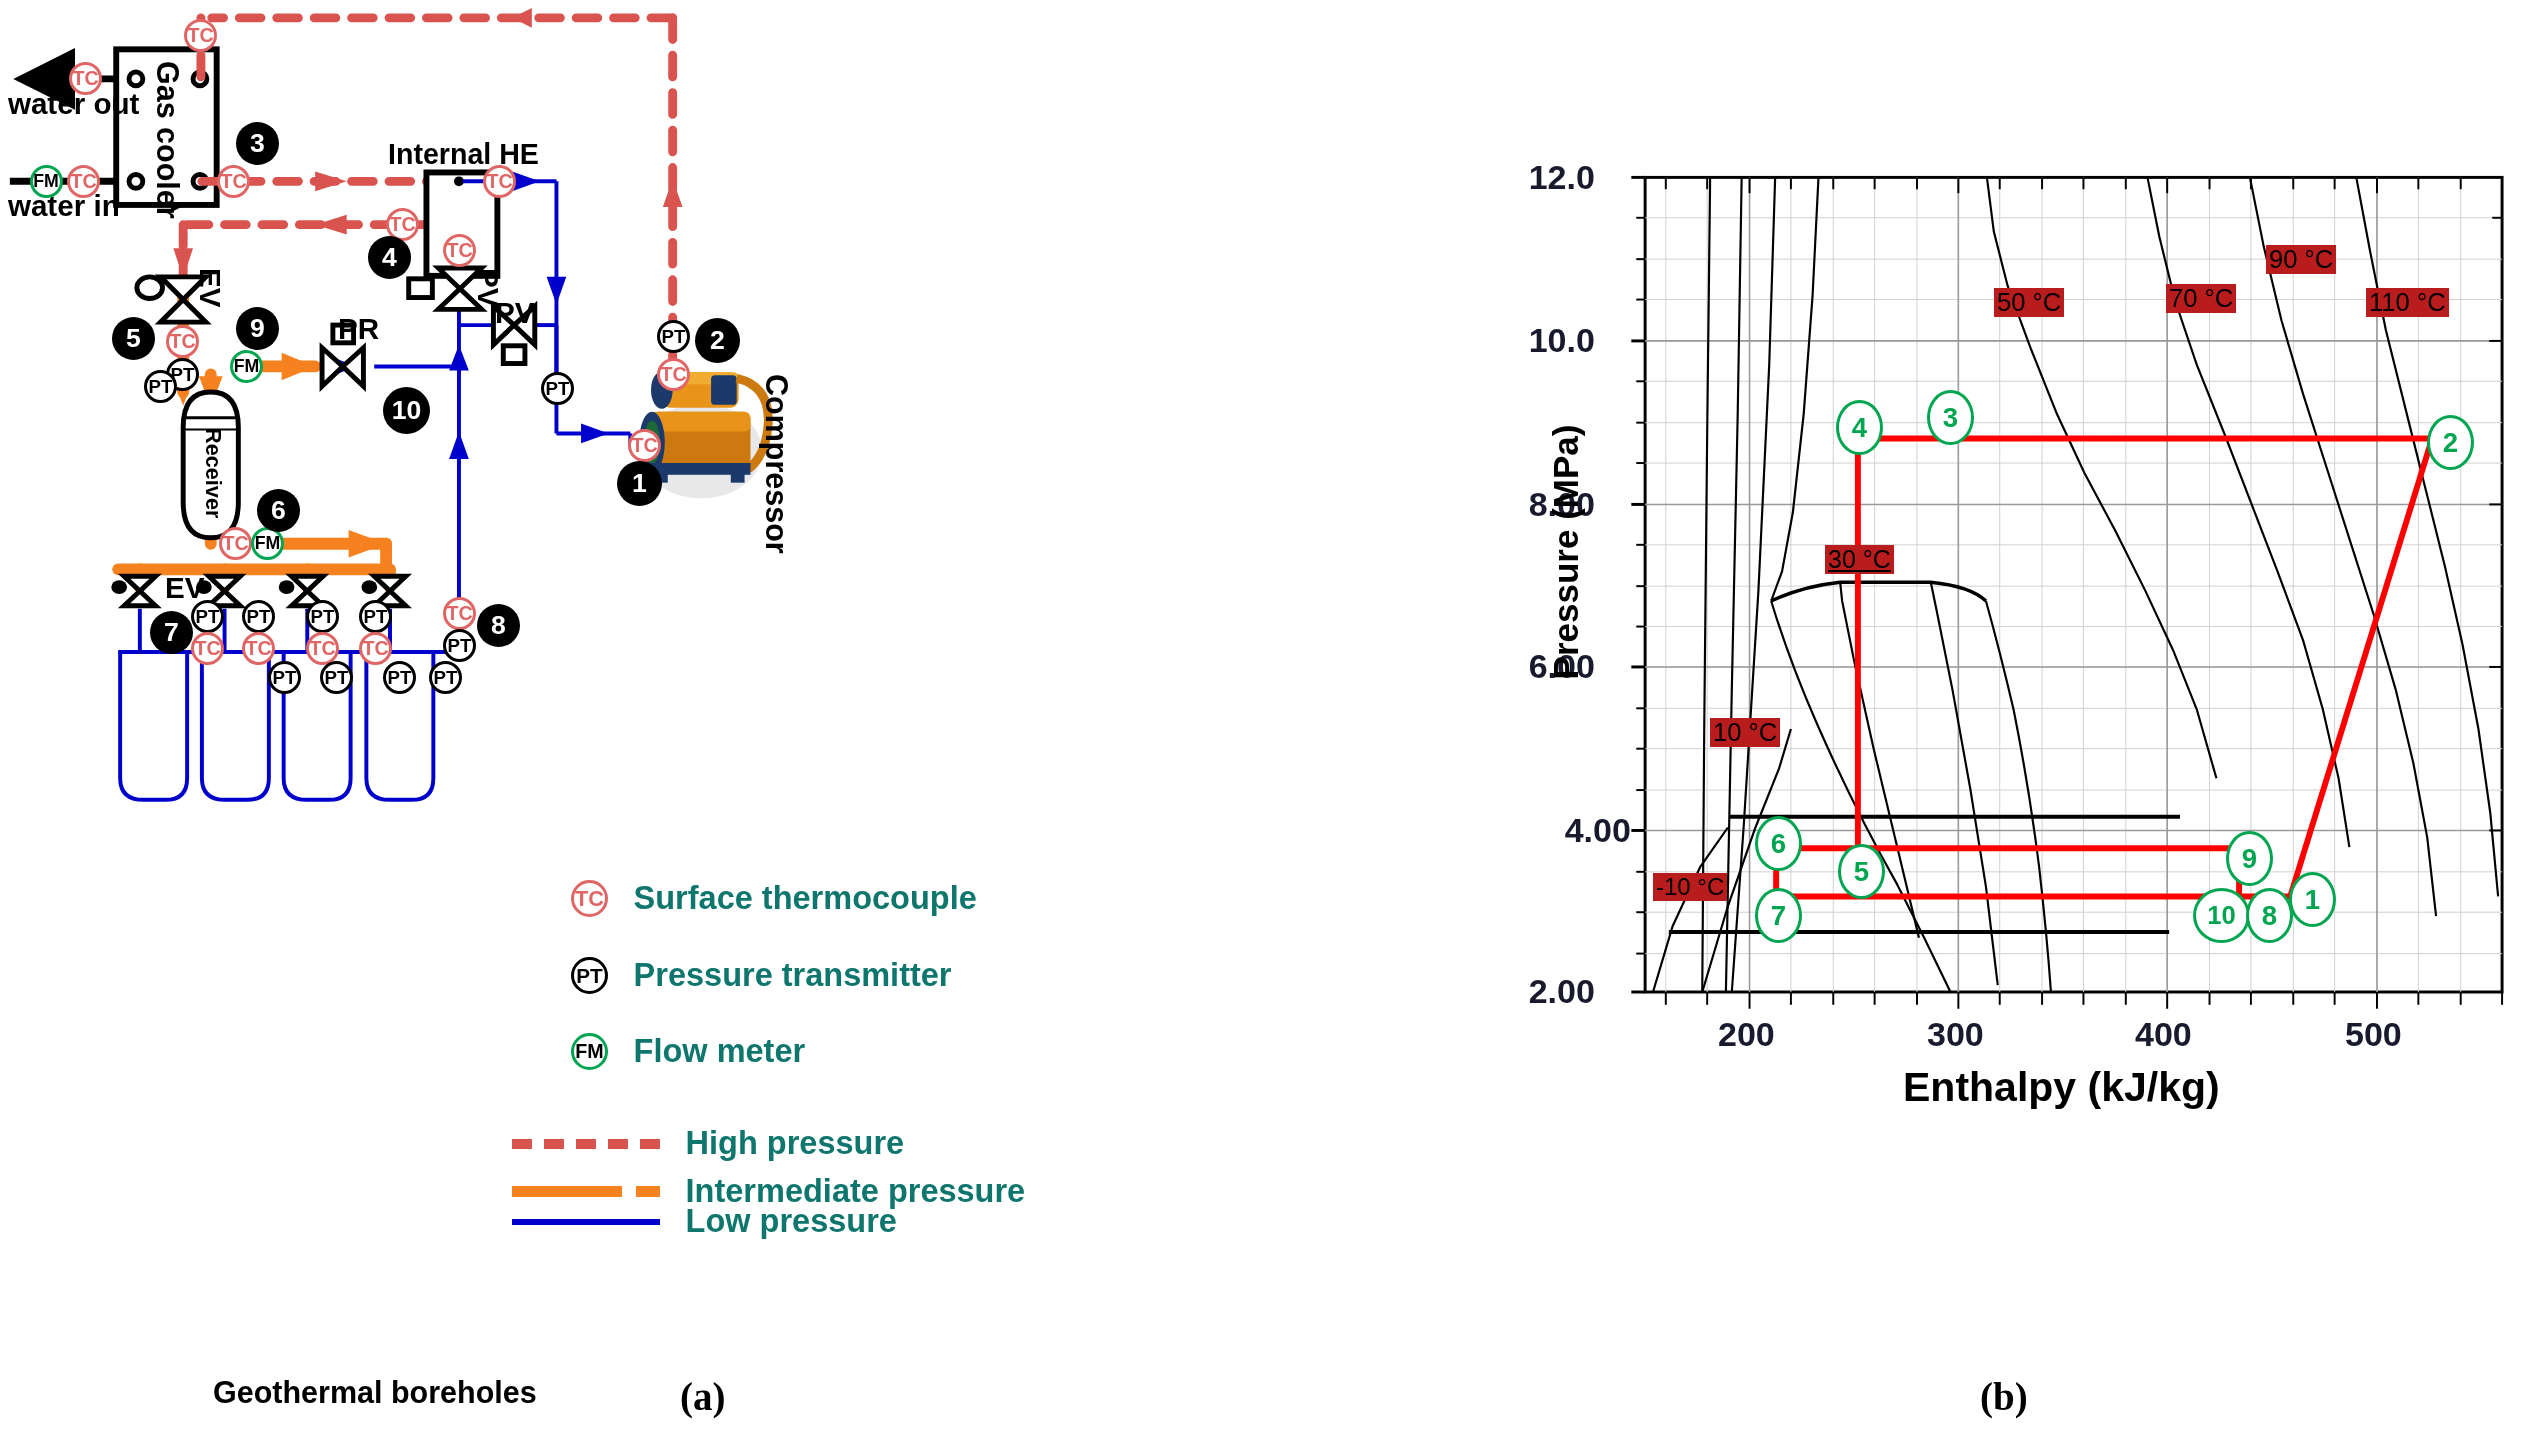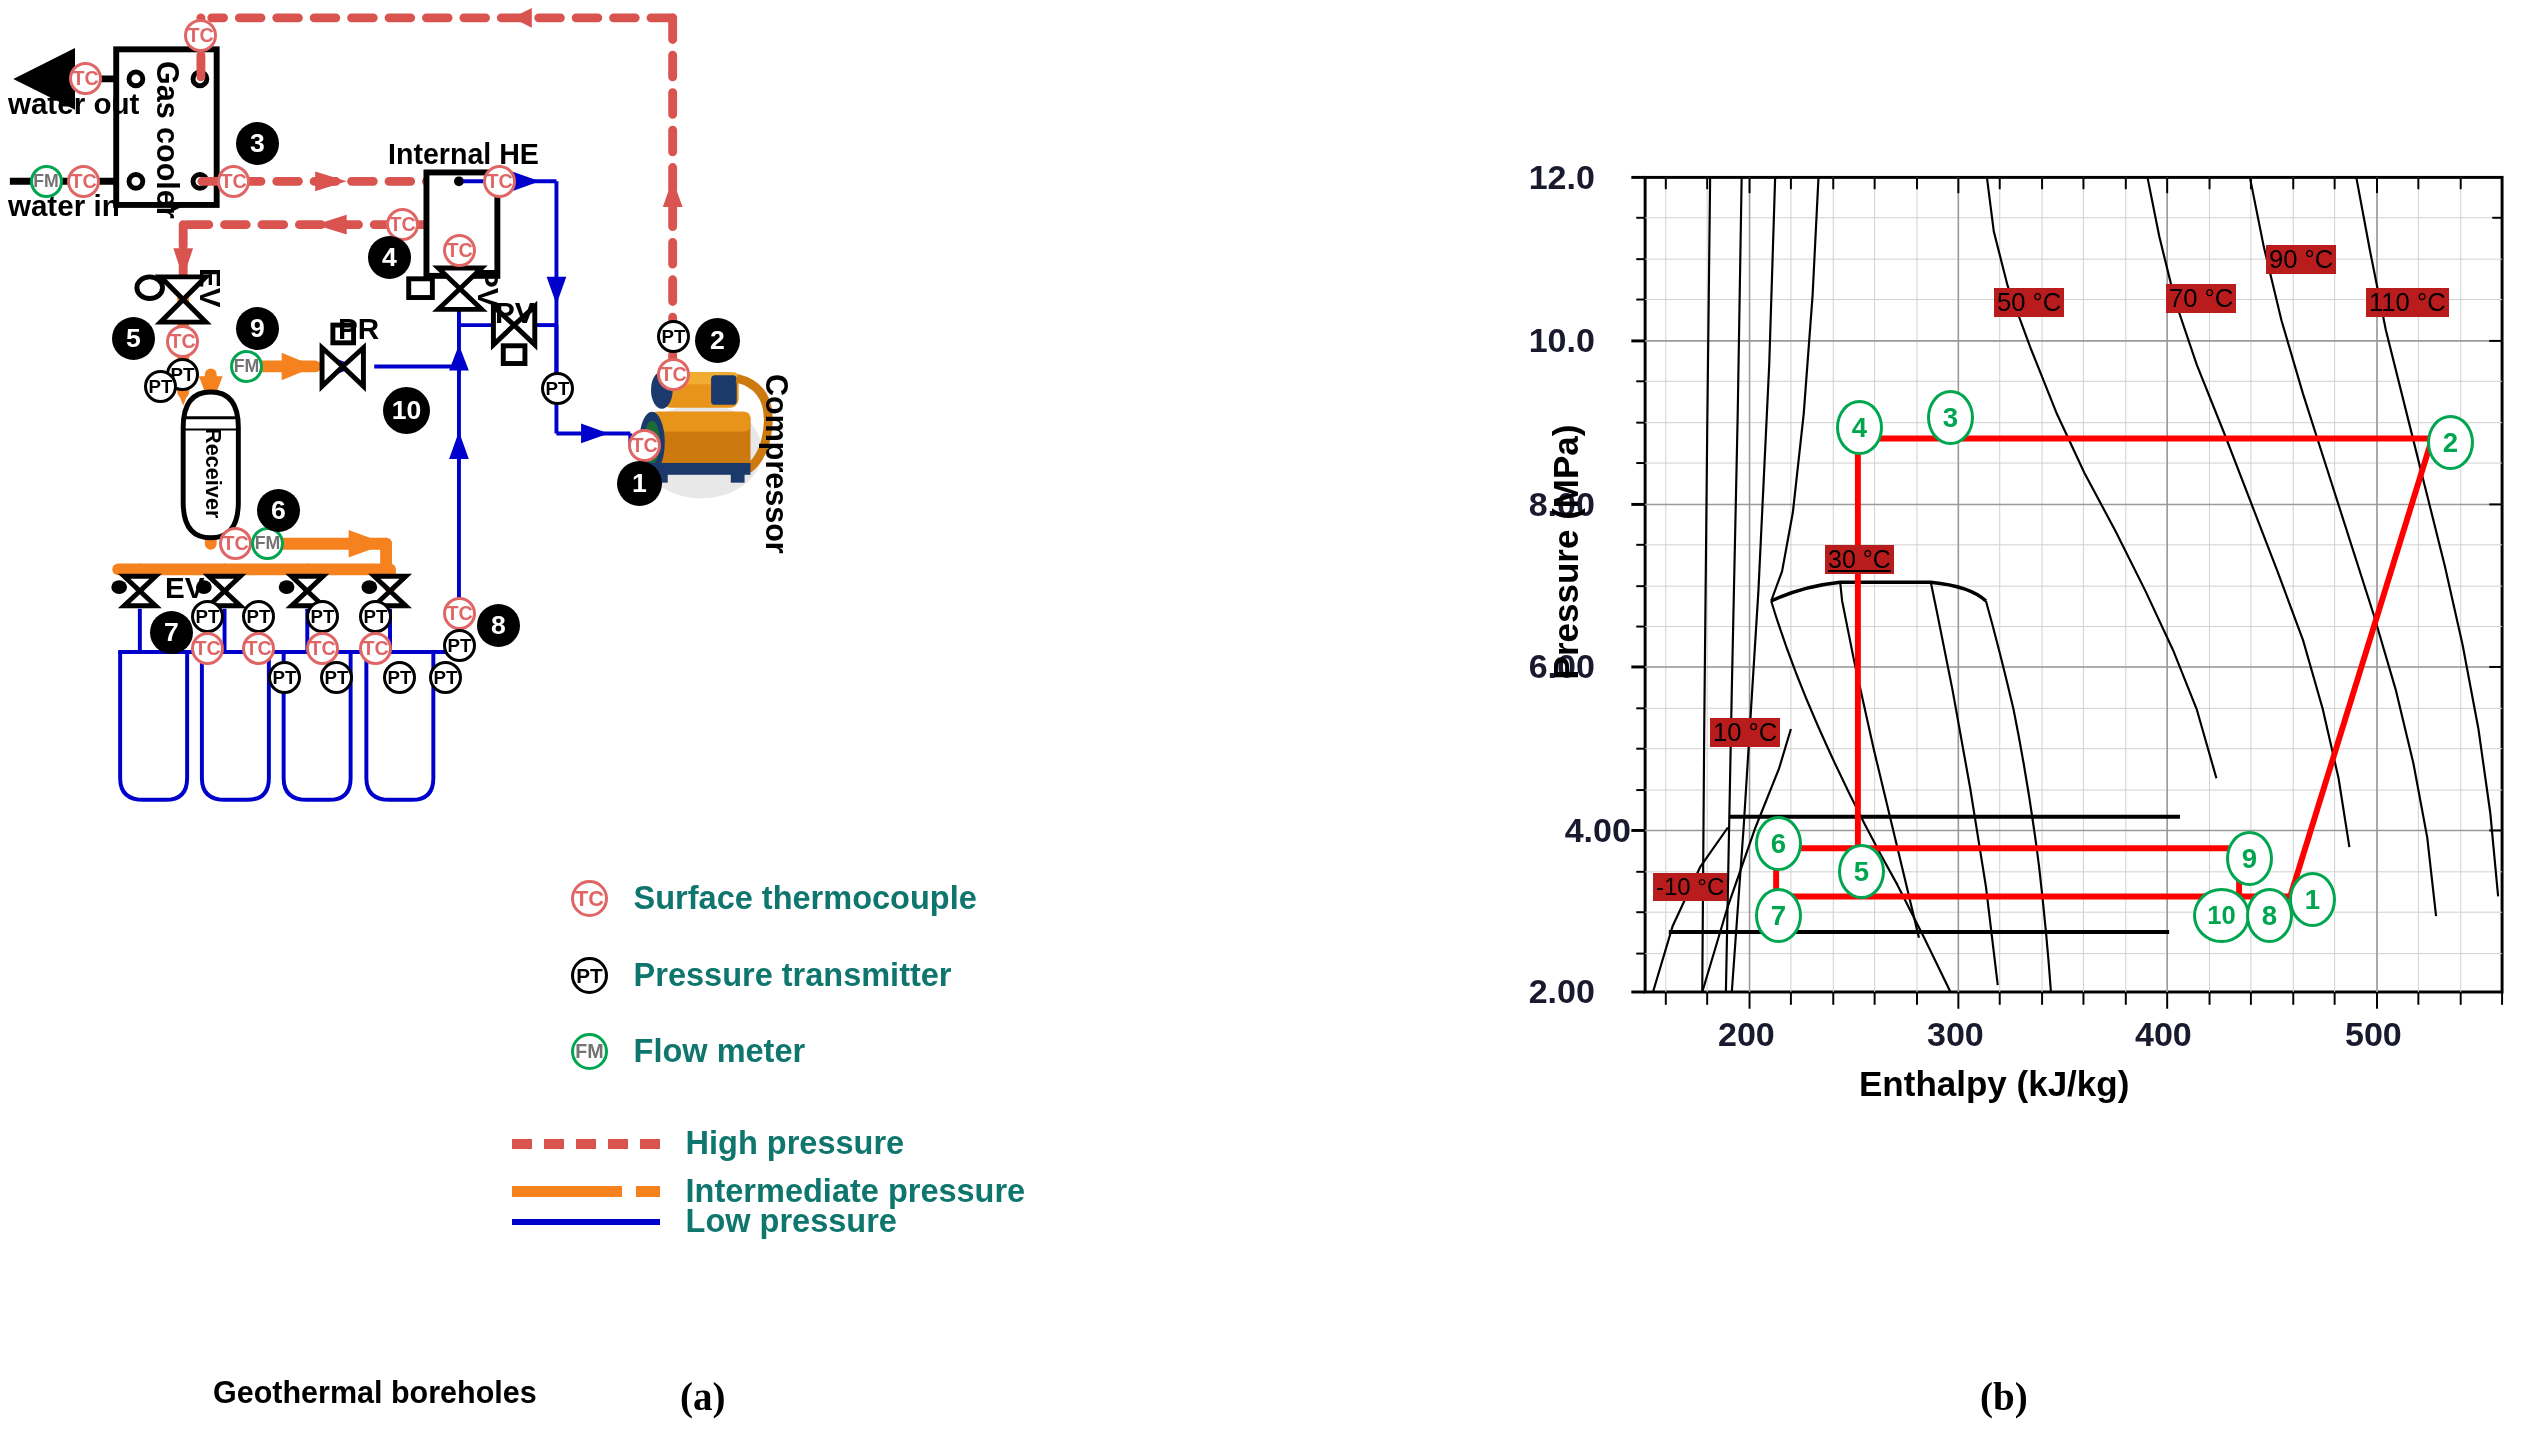--- a/index.html
+++ b/index.html
@@ -7,21 +7,21 @@
        font-family:"Liberation Sans",sans-serif;}
   .abs{position:absolute;}
   
   .lbl{position:absolute;font-weight:bold;color:#000;white-space:nowrap;}
   .vert{writing-mode:vertical-rl;}
   
   .bub{position:absolute;border-radius:50%;display:flex;align-items:center;
        justify-content:center;background:#fff;font-weight:bold;box-sizing:border-box;}
   .bub.tc{border:3px solid #e06666;color:#e06666;}
   .bub.pt{border:3px solid #000000;color:#000000;}
-  .bub.fm{border:3px solid #00a550;color:#737373;}
+  .bub.fm{border:3px solid #00a550;color:#000000;}
   
   .num{position:absolute;border-radius:50%;background:#000;color:#fff;
        display:flex;align-items:center;justify-content:center;font-weight:bold;}
   
   .legrow{position:absolute;display:flex;align-items:center;}
   .legtxt{font-weight:bold;color:#0f766e;margin-left:25.6px;white-space:nowrap;}
   .swatch{width:148px;height:0;border-top-width:8.9px;border-top-style:solid;}
   
   #chart-wrap{position:absolute;}
   .ytick,.xtick{position:absolute;font-weight:bold;color:#1a1a2e;}
@@ -531,21 +531,21 @@
 
   
   <div class="xtick" style="left:211px;top:877px;font-size:34px;">200</div>
   <div class="xtick" style="left:420px;top:877px;font-size:34px;">300</div>
   <div class="xtick" style="left:628px;top:877px;font-size:34px;">400</div>
   <div class="xtick" style="left:838px;top:877px;font-size:34px;">500</div>
 
   
   <div class="axtitle" style="left:-148px;top:394px;width:414px;text-align:center;font-size:35px;
               transform:rotate(-90deg);transform-origin:center;">Pressure (MPa)</div>
-  <div class="axtitle" style="left:352px;top:926px;font-size:35px;text-align:right;">Enthalpy (kJ/kg)</div>
+  <div class="axtitle" style="left:396px;top:926px;font-size:41px;text-align:right;">Enthalpy (kJ/kg)</div>
 
   
   <div class="isoT" style="left:146px;top:735px;font-size:24px;">-10 °C</div>
   <div class="isoT" style="left:203px;top:580px;font-size:25.6px;">10 °C</div>
   <div class="isoT" style="left:318px;top:407px;font-size:25px;text-decoration:underline;">30 °C</div>
   <div class="isoT" style="left:487px;top:150px;font-size:25.6px;">50 °C</div>
   <div class="isoT" style="left:659px;top:146px;font-size:25.6px;">70 °C</div>
   <div class="isoT" style="left:759px;top:107px;font-size:25.6px;">90 °C</div>
   <div class="isoT" style="left:859px;top:150px;font-size:25.6px;">110 °C</div>
 

